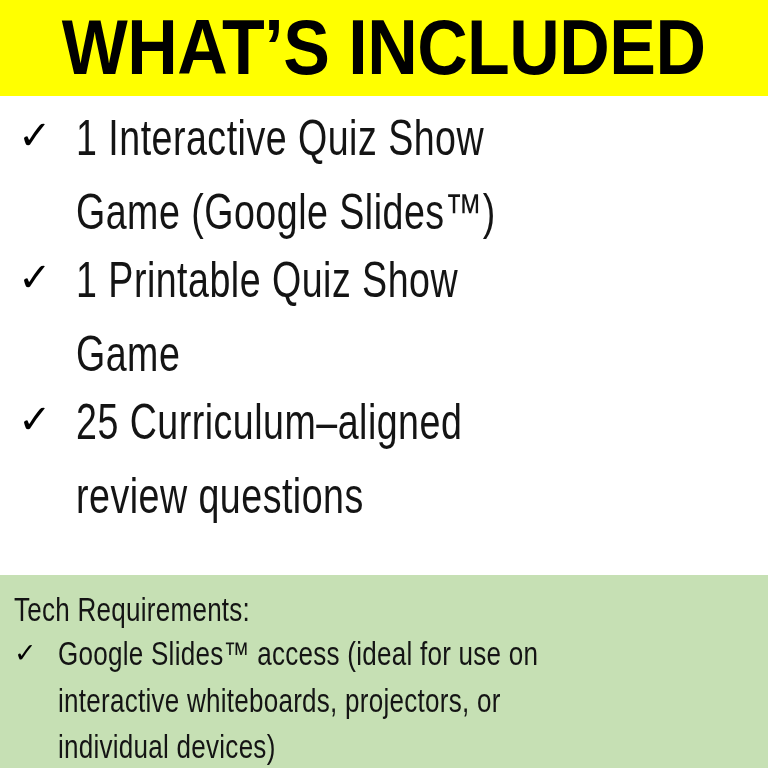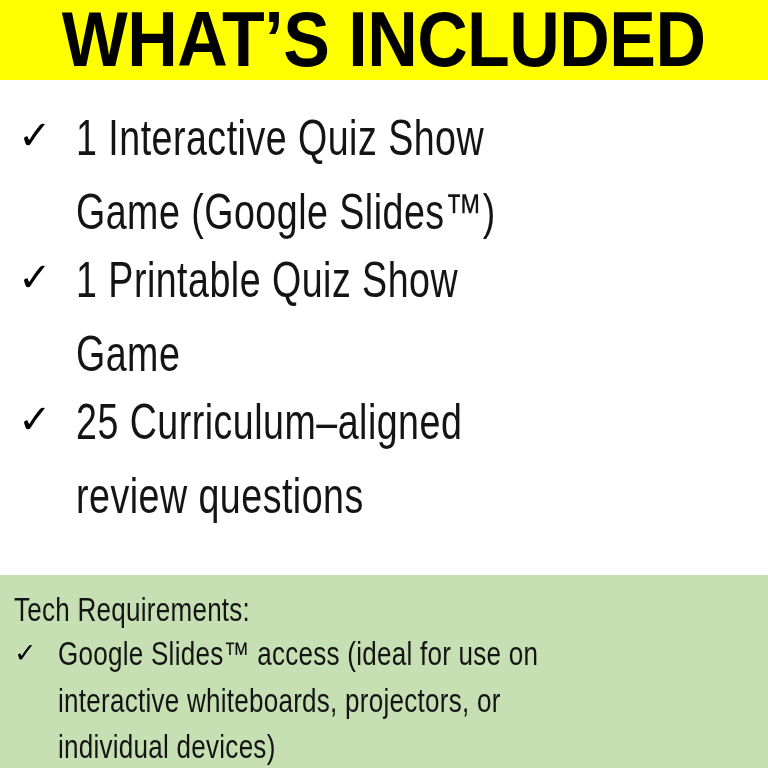--- a/index.html
+++ b/index.html
@@ -21,21 +21,21 @@
     height: 768px;
     background: #ffffff;
   }
 
   
   .header-banner {
     position: absolute;
     left: 0;
     top: 0;
     width: 768px;
-    height: 80px;
+    height: 96px;
     background: #ffff00;
     display: flex;
     align-items: center;
     justify-content: center;
     overflow: hidden;
   }
   .header-title {
     font-family: "Liberation Sans", sans-serif;
     font-weight: 700;
     font-size: 66px;

